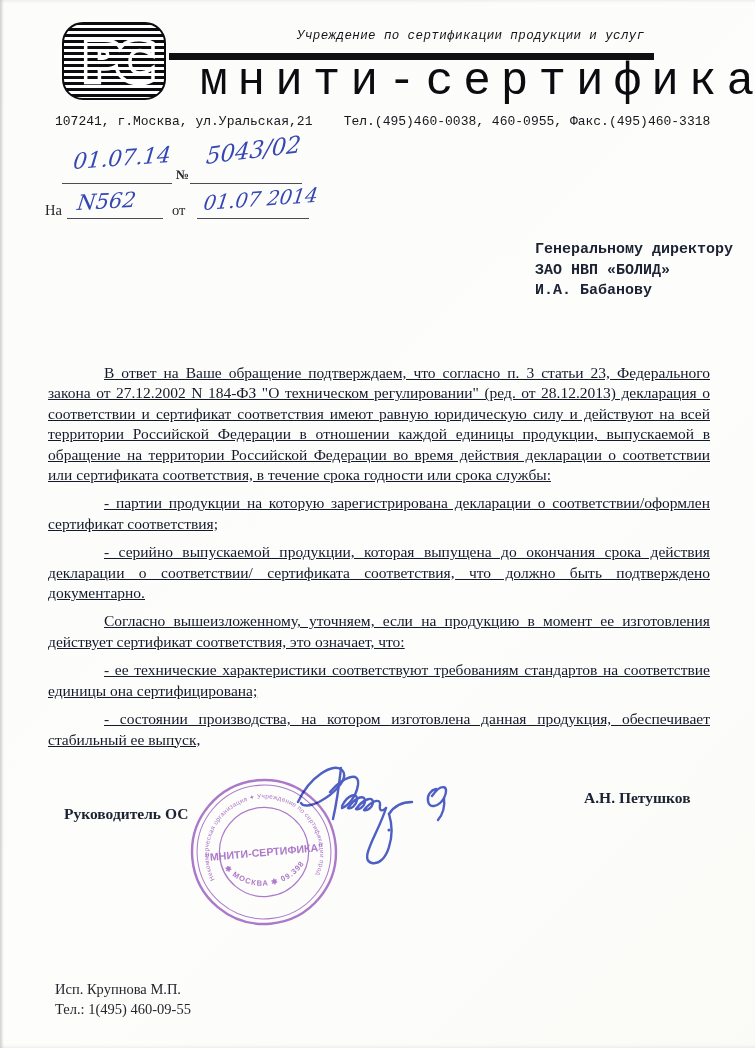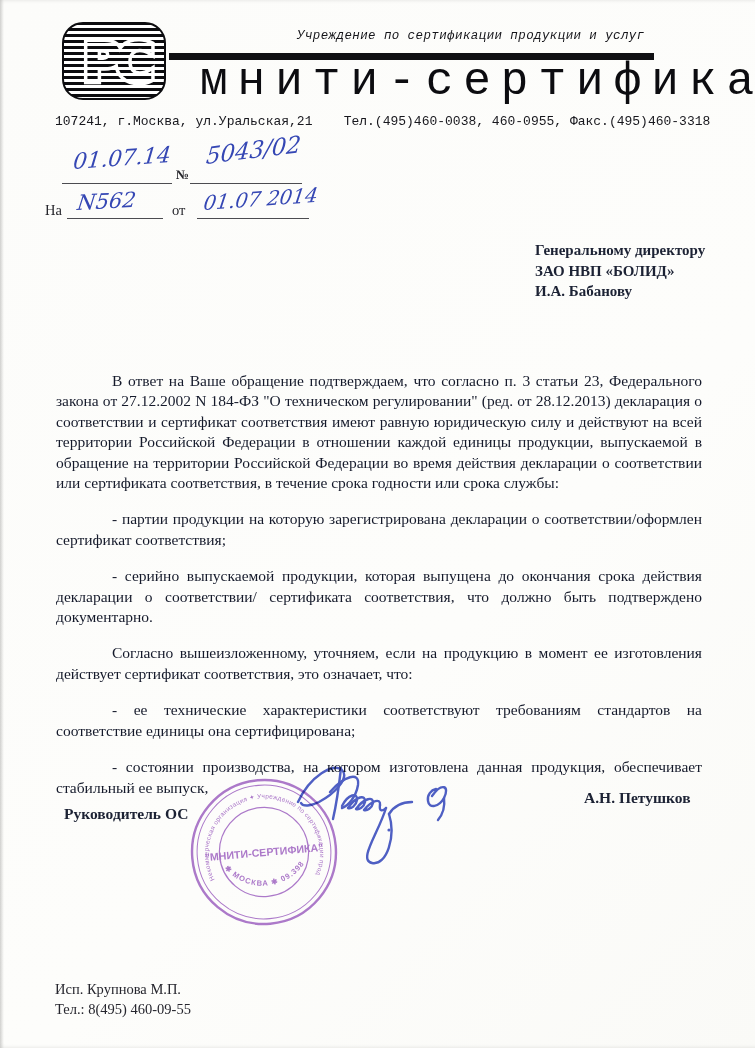--- a/index.html
+++ b/index.html
@@ -47,28 +47,28 @@
     position:absolute;font-family:"DejaVu Serif", serif;font-style:italic;
     color:#3547b4;white-space:nowrap;transform-origin:left bottom;
   }
   .h-date1{left:72px;top:149px;font-size:22px;transform:rotate(-4deg) skewX(-10deg);}
   .h-num1{left:205px;top:143px;font-size:23px;transform:rotate(-7deg) skewX(-12deg);}
   .h-num2{left:76px;top:191px;font-size:21px;transform:rotate(-3deg) skewX(-10deg);}
   .h-date2{left:202px;top:191px;font-size:20px;transform:rotate(-4deg) skewX(-12deg);}
   
   .recipient{
     position:absolute;left:535px;top:240px;width:210px;
-    font-weight:bold;font-size:15px;line-height:20.5px;color:#1c2234;
+    font-weight:bold;font-size:15px;line-height:20.5px;color:#1c2234;font-family:Liberation Mono, monospace;
   }
   
   .body-text{
     position:absolute;left:40px;top:355px;width:678px;
     font-size:15.5px;line-height:20.4px;text-align:justify;color:#151a2b;
   }
-  .body-text p{margin:16px;text-indent:56px;}
+  .body-text p{margin:8px;text-indent:56px;text-decoration:underline;}
   
   .sig-left{position:absolute;left:64px;top:789px;font-weight:bold;font-size:15.5px;color:#1c2234;margin-top:16px;}
   .sig-right{position:absolute;left:546px;top:789px;font-weight:bold;font-size:15.5px;color:#1c2234;margin-left:38px;}
   .signature-svg{position:absolute;left:288px;top:756px;mix-blend-mode:multiply;}
   .stamp-svg{position:absolute;left:188px;top:776px;transform:rotate(-5deg);mix-blend-mode:multiply;opacity:.92;}
   
   .footer{
     position:absolute;left:55px;top:980px;
     font-size:14.5px;line-height:19.5px;color:#26262e;
   }
@@ -157,15 +157,15 @@
       <textPath href="#arcRing" startOffset="2%">Некоммерческая организация ✦ Учреждение по сертификации продукции и услуг</textPath>
     </text>
     <text font-family="Liberation Sans, sans-serif" font-size="7.5" font-weight="bold" letter-spacing="1" fill="#a76fc9">
       <textPath href="#arcBottom" startOffset="8%">✱ МОСКВА ✱ 09.398</textPath>
     </text>
     <text x="75" y="79" text-anchor="middle" font-family="Liberation Sans, sans-serif" font-size="10.5" font-weight="bold" fill="#a76fc9">"МНИТИ-СЕРТИФИКА"</text>
   </svg>
 
   <div class="footer">
     <div>Исп. Крупнова М.П.</div>
-    <div>Тел.: 8(495) 460-09-55</div>
+    <div>Тел.: 1(495) 460-09-55</div>
   </div>
 </div>
 
 </body></html>

